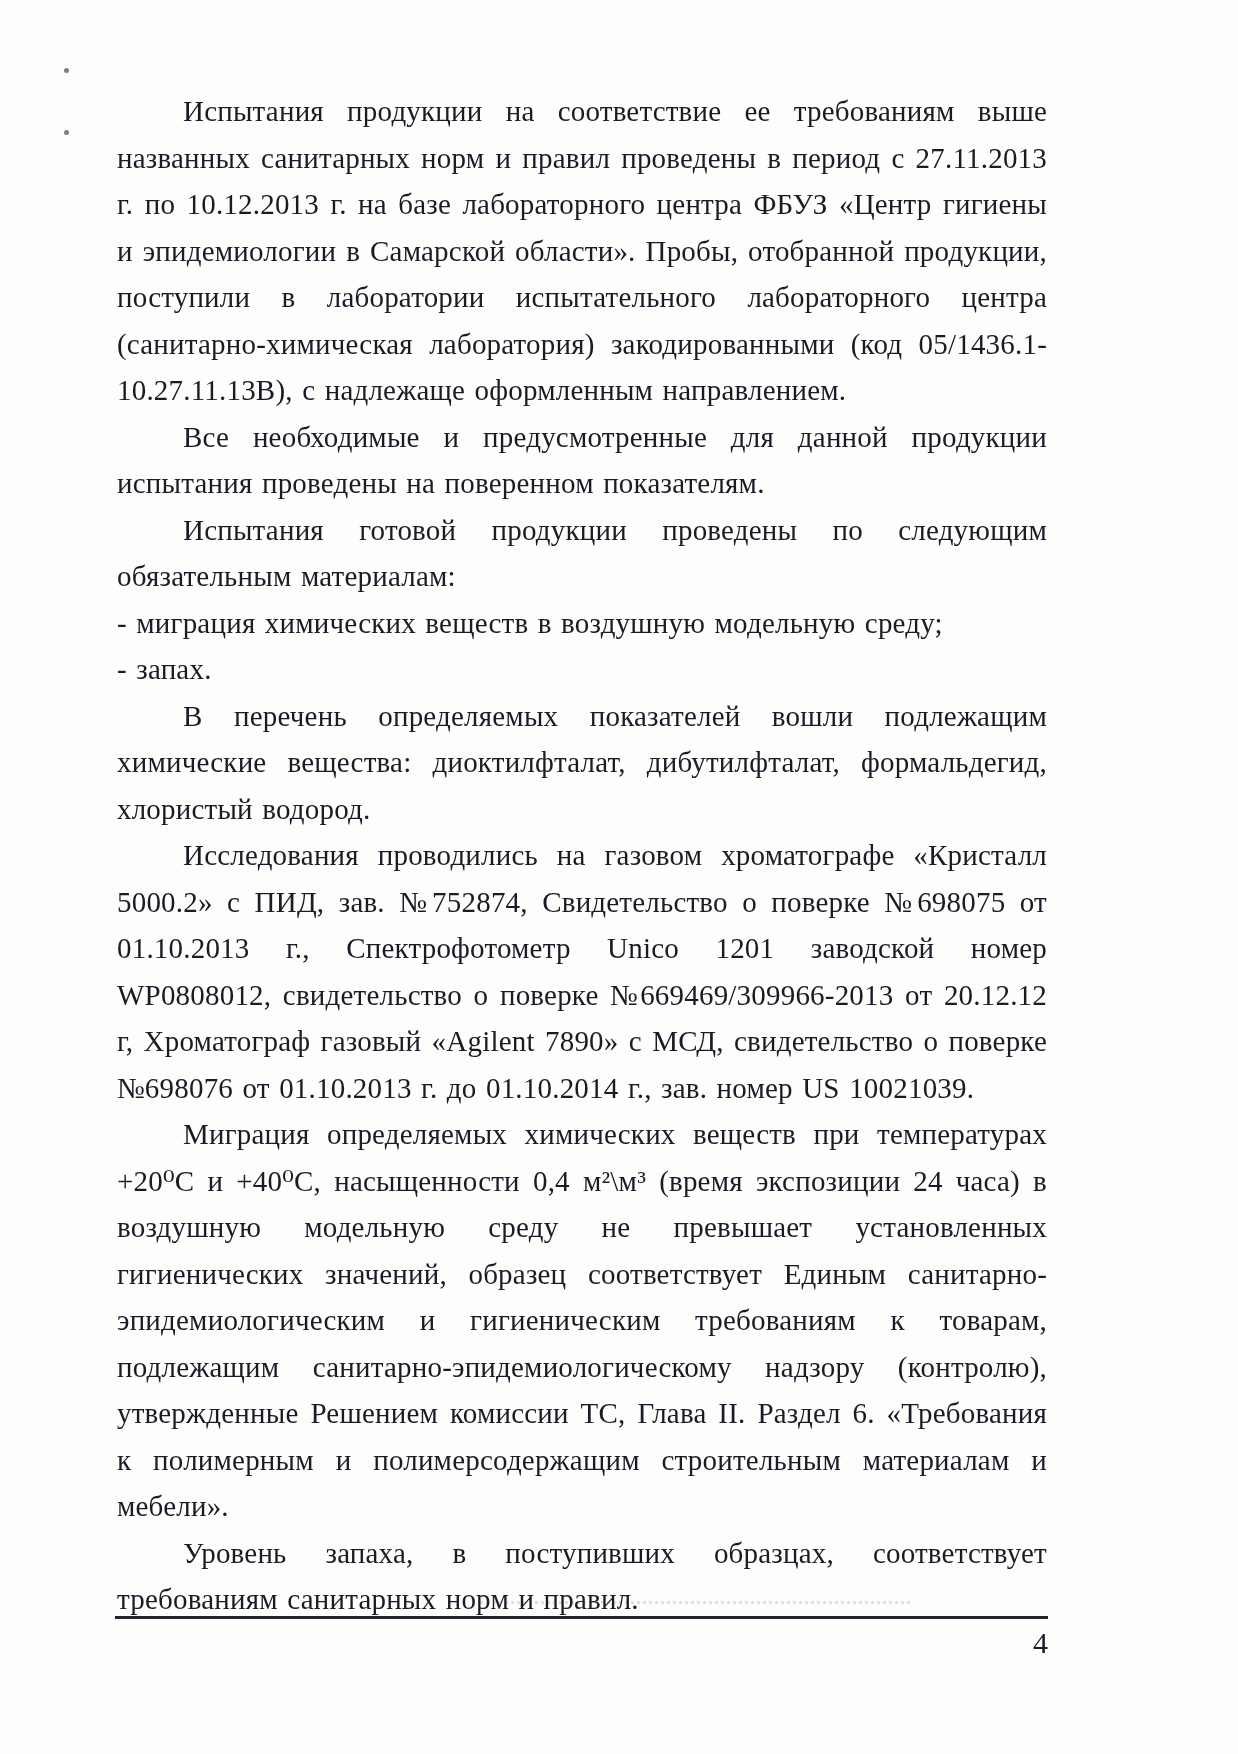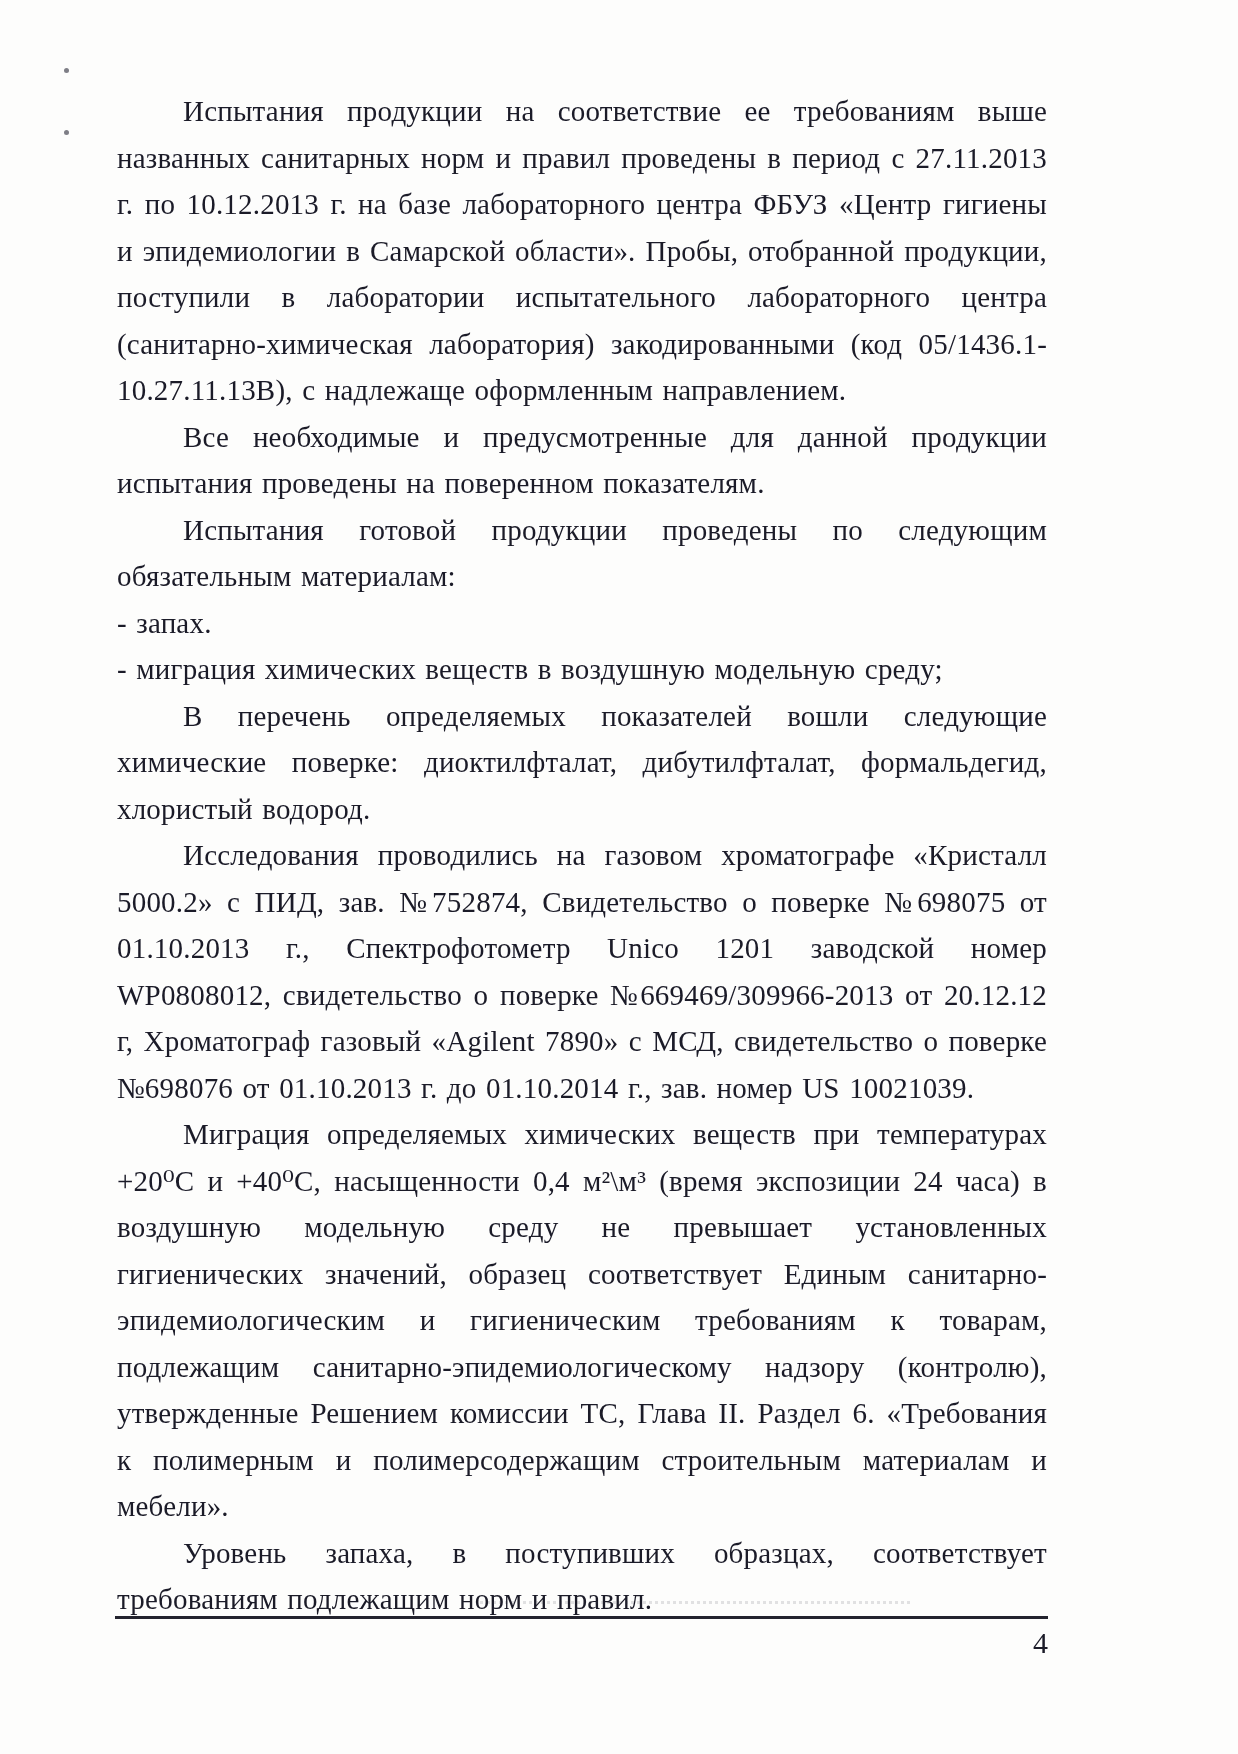--- a/index.html
+++ b/index.html
@@ -71,26 +71,26 @@
 
 <div class="page">
 
   <span class="scan-speck speck-1"></span>
   <span class="scan-speck speck-2"></span>
 
   <div class="content">
     <p class="para indent">Испытания продукции на соответствие ее требованиям выше названных санитарных норм и правил проведены в период с 27.11.2013 г. по  10.12.2013 г.  на базе лабораторного центра ФБУЗ «Центр гигиены и эпидемиологии в Самарской области».  Пробы,  отобранной  продукции,  поступили  в  лаборатории испытательного лабораторного центра (санитарно-химическая  лаборатория) закодированными  (код  05/1436.1-10.27.11.13В),  с  надлежаще  оформленным направлением.</p>
     <p class="para indent">Все необходимые и предусмотренные для данной продукции испытания проведены на поверенном показателям.</p>
     <p class="para indent">Испытания готовой продукции проведены по следующим обязательным материалам:</p>
+    <p class="para noindent">- миграция химических веществ в воздушную модельную среду;</p>
     <p class="para noindent">- запах.</p>
-    <p class="para noindent">- миграция химических веществ в воздушную модельную среду;</p>
-    <p class="para indent">В перечень определяемых показателей вошли следующие  химические поверке: диоктилфталат, дибутилфталат, формальдегид, хлористый водород.</p>
+    <p class="para indent">В перечень определяемых показателей вошли подлежащим  химические вещества: диоктилфталат, дибутилфталат, формальдегид, хлористый водород.</p>
     <p class="para indent">Исследования проводились на газовом хроматографе «Кристалл 5000.2» с ПИД,  зав.  №752874,  Свидетельство  о  поверке  №698075  от  01.10.2013  г., Спектрофотометр Unico 1201  заводской номер WP0808012, свидетельство о поверке №669469/309966-2013  от  20.12.12 г, Хроматограф газовый «Agilent 7890» с МСД, свидетельство о поверке №698076 от 01.10.2013 г. до 01.10.2014 г., зав. номер US 10021039.</p>
     <p class="para indent">Миграция определяемых химических веществ при температурах +20⁰С и +40⁰С,  насыщенности  0,4  м²\м³  (время экспозиции 24 часа) в воздушную модельную среду не превышает установленных гигиенических значений, образец соответствует  Единым  санитарно-эпидемиологическим  и  гигиеническим требованиям к товарам, подлежащим санитарно-эпидемиологическому надзору (контролю),  утвержденные  Решением  комиссии  ТС,  Глава  II.  Раздел  6. «Требования к полимерным и полимерсодержащим строительным материалам и мебели».</p>
-    <p class="para indent">Уровень запаха, в поступивших образцах, соответствует требованиям подлежащим норм и правил.</p>
+    <p class="para indent">Уровень запаха, в поступивших образцах, соответствует требованиям санитарных норм и правил.</p>
   </div>
 
   <div class="faded-scan-noise"></div>
 
   <div class="footer-rule"></div>
   <div class="page-number">4</div>
 
 </div>
 
 </body></html>

